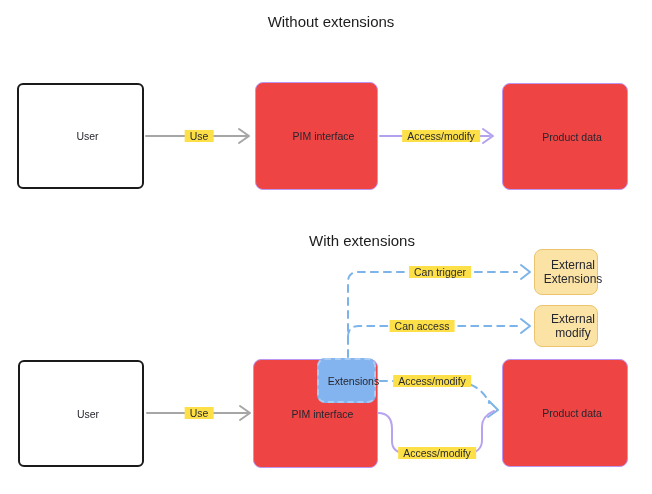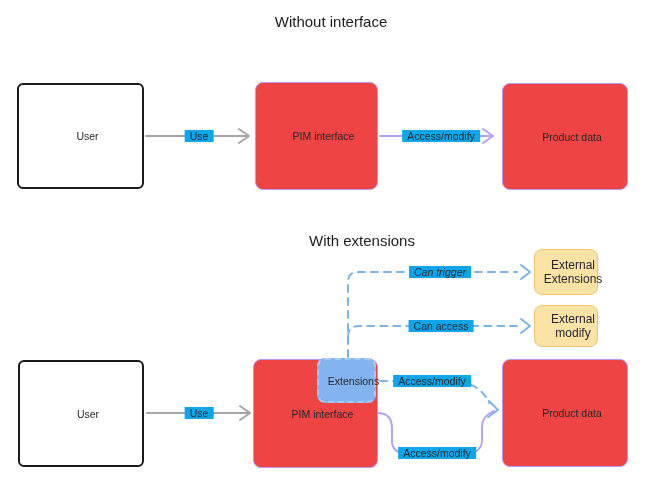--- a/index.html
+++ b/index.html
@@ -25,29 +25,29 @@
     background:#83b4ef;border:2px dashed #a9ccf5;border-radius:8px;z-index:3;
     font-size:10.5px;
   }
   .node-yellow{
     background:#fbe3a6;border:1.5px solid #ecc36e;border-radius:8px;
     flex-direction:column;line-height:14px;font-size:12px;z-index:3;
   }
   .edges{position:absolute;left:0;top:0;z-index:2;pointer-events:none;}
   .edge-label{
     position:absolute;transform:translate(-50%,-50%);z-index:4;
-    background:#0ea5e9;padding:0 5px;font-size:10.5px;color:#2a2a30;white-space:nowrap;
+    background:#fde047;padding:0 5px;font-size:10.5px;color:#2a2a30;white-space:nowrap;
   }
 </style>
 </head>
 <body>
 
 <div class="canvas">
 
-  <div class="section-title" style="left:331px;top:13px;">Without interface</div>
+  <div class="section-title" style="left:331px;top:13px;">Without extensions</div>
 
   <div class="node node-user" style="left:17px;top:83px;width:127px;height:106px;">
     <span>User</span>
   </div>
 
   <div class="node node-purple" style="left:255px;top:82px;width:123px;height:108px;">
     <span>PIM interface</span>
   </div>
 
   <div class="node node-purple" style="left:502px;top:83px;width:126px;height:107px;">
@@ -101,18 +101,18 @@
 
     <path d="M380,381 L455,381 C471,382 484,390 489,403" stroke="#7cb3e9" stroke-width="2" fill="none" stroke-dasharray="7 6" stroke-linecap="round"></path>
     <polyline points="489,401 498,410 488,417" stroke="#7cb3e9" stroke-width="2" fill="none" stroke-linecap="round" stroke-linejoin="round"></polyline>
 
     <path d="M378,413 C389,413 392,420 392,429 L392,441 C392,449 397,453 406,453 L468,453 C477,453 482,448 482,440 L482,427 C482,418 487,414 494,411" stroke="#b7a3ef" stroke-width="2" fill="none" stroke-linecap="round"></path>
   </svg>
 
   <div class="edge-label" style="left:199px;top:136px;">Use</div>
   <div class="edge-label" style="left:441px;top:136px;">Access/modify</div>
   <div class="edge-label" style="left:199px;top:413px;">Use</div>
-  <div class="edge-label" style="left:440px;top:272px;font-style:italic;">Can trigger</div>
-  <div class="edge-label" style="left:441px;top:326px;text-align:right;">Can access</div>
+  <div class="edge-label" style="left:440px;top:272px;">Can trigger</div>
+  <div class="edge-label" style="left:422px;top:326px;text-align:right;">Can access</div>
   <div class="edge-label" style="left:432px;top:381px;">Access/modify</div>
   <div class="edge-label" style="left:437px;top:453px;">Access/modify</div>
 
 </div>
 
 </body></html>

